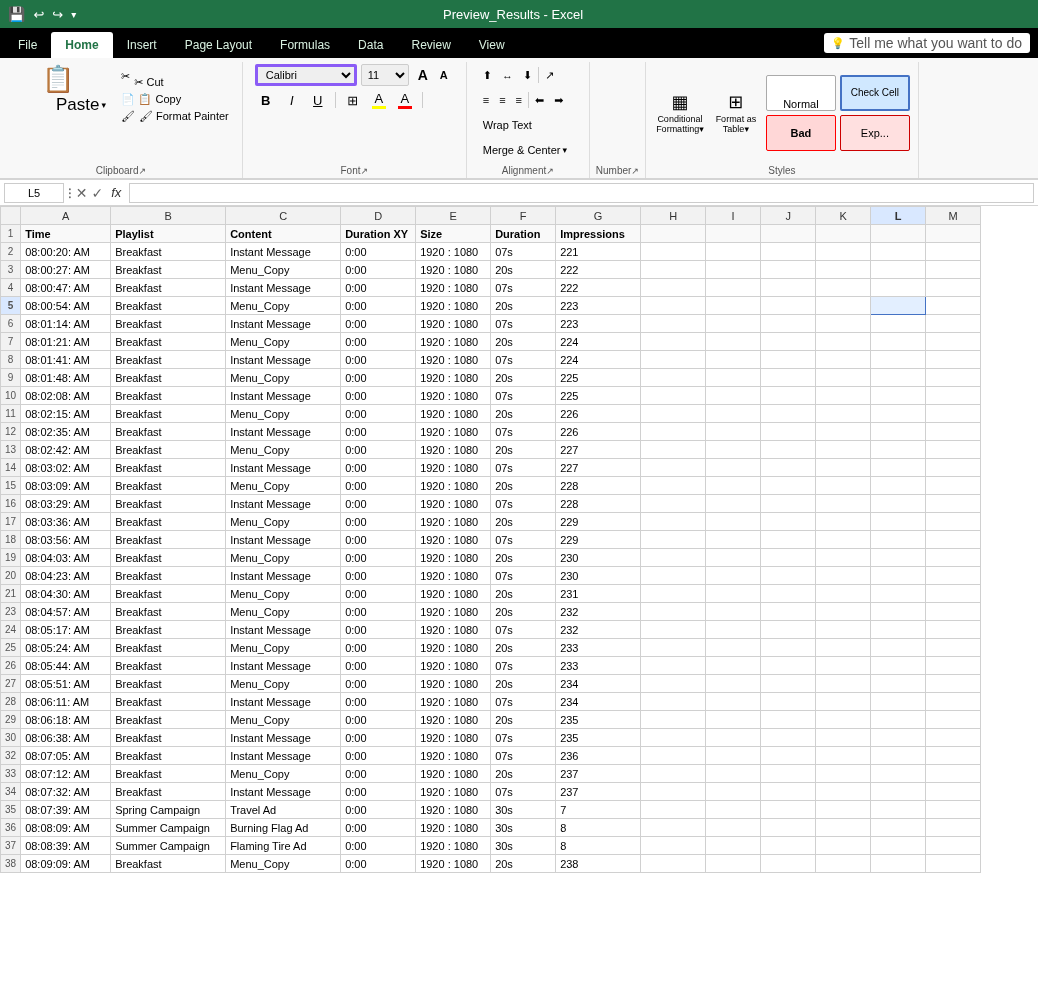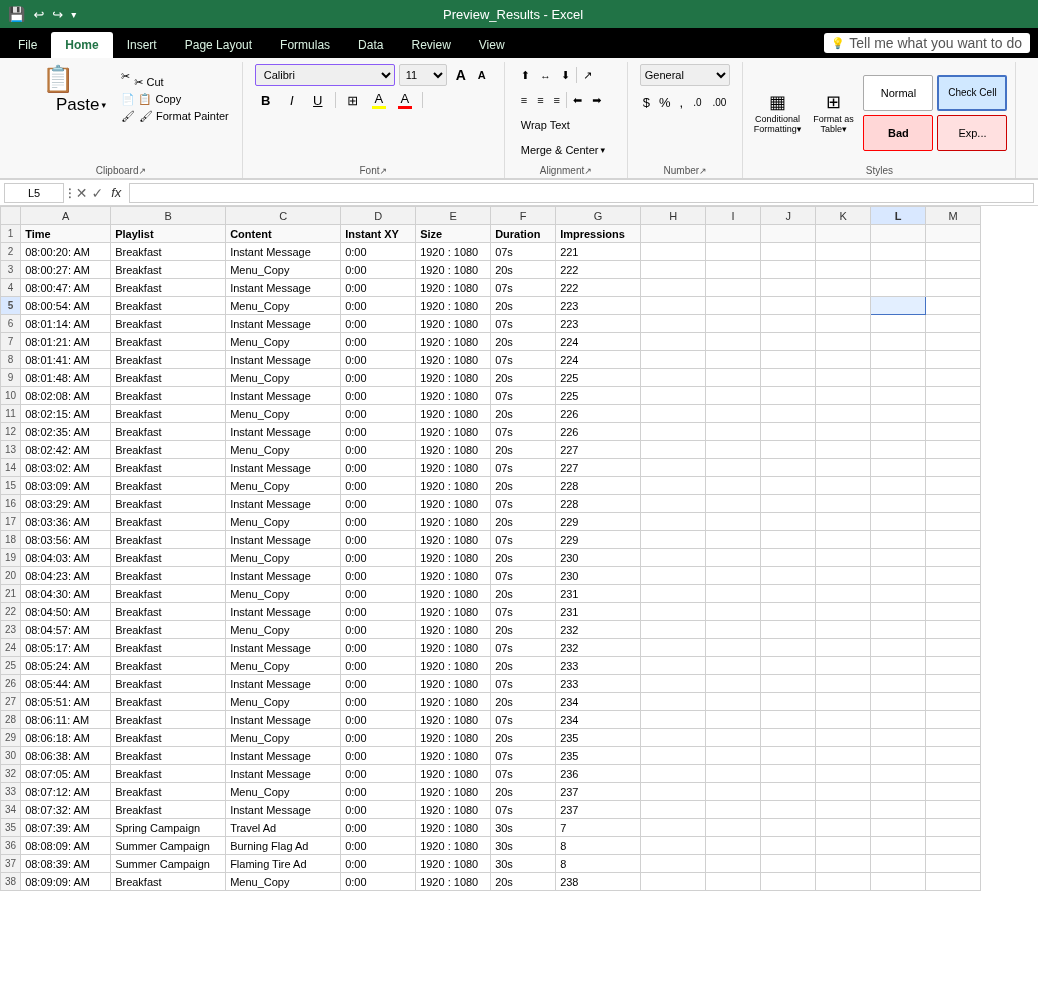--- a/index.html
+++ b/index.html
@@ -96,24 +96,24 @@
     
     .font-group {
       display: flex;
       flex-direction: column;
       padding: 2px 6px;
       gap: 3px;
       min-width: 180px;
     }
     .font-row1, .font-row2 { display: flex; align-items: center; gap: 4px; }
     .font-select {
-      width: 140px;
+      width: 102px;
       font-size: 11px;
       height: 22px;
-      border: 1px solid #8b5cf6;
+      border: 3px solid #8b5cf6;
       border-radius: 2px;
       padding: 0 4px;
     }
     .font-size-select {
       width: 48px;
       font-size: 11px;
       height: 22px;
       border: 1px solid #ccc;
       border-radius: 2px;
       padding: 0 2px;
@@ -166,21 +166,21 @@
       width: 70px;
       height: 36px;
       border: 1px solid #ccc;
       border-radius: 2px;
       display: flex;
       align-items: center;
       justify-content: center;
       font-size: 11px;
       cursor: pointer;
     }
-    .style-box.normal { background: #fff; border: 1px solid #aaa; }
+    .style-box.normal { background: #fff; border: 1px solid #aaa; align-items: flex-end; }
     .style-box.bad { background: #ffd7d7; border: 1px solid #f00; font-weight: bold; }
     .style-box.check-cell { background: #d0e8ff; border: 2px solid #4472c4; font-size: 10px; }
 
     
     .formula-bar {
       display: flex;
       align-items: center;
       height: 26px;
       border-bottom: 1px solid #d4d4d4;
       background: #fff;
@@ -464,32 +464,20 @@
         </button>
       </div>
     </div>
     <div class="ribbon-group-label-row">
       <span>Alignment</span>
       <span style="font-size:9px; cursor:pointer;">↗</span>
     </div>
   </div>
 
   <div class="ribbon-group">
-    <div class="number-group">
-      <select class="number-fmt-select">
-        <option>General</option>
-      </select>
-      <div style="display:flex; gap:3px; align-items:center; margin-top:2px;">
-        <button class="ribbon-btn" style="font-size:13px; padding:0 3px;">$</button>
-        <button class="ribbon-btn" style="font-size:13px; padding:0 3px;">%</button>
-        <button class="ribbon-btn" style="font-size:13px; padding:0 3px;">,</button>
-        <button class="ribbon-btn" style="font-size:10px;">.0</button>
-        <button class="ribbon-btn" style="font-size:10px;">.00</button>
-      </div>
-    </div>
     <div class="ribbon-group-label-row">
       <span>Number</span>
       <span style="font-size:9px; cursor:pointer;">↗</span>
     </div>
   </div>
 
   <div class="ribbon-group">
     <div style="display:flex; gap:4px; align-items:center; flex:1; padding:4px 2px;">
 
       <div class="cond-btn">
@@ -556,21 +544,21 @@
           <th class="col-hdr col-l selected-col">L</th>
           <th class="col-hdr col-m">M</th>
         </tr>
       </thead>
     <tbody id="sheet-body">
     <tr class="header-row">
           <th class="row-num">1</th>
           <td class="col-a">Time</td>
           <td class="col-b">Playlist</td>
           <td class="col-c">Content</td>
-          <td class="col-d">Instant XY</td>
+          <td class="col-d">Duration XY</td>
           <td class="col-e">Size</td>
           <td class="col-f">Duration</td>
           <td class="col-g">Impressions</td>
           <td class="col-h"></td>
           <td class="col-i"></td>
           <td class="col-j"></td>
           <td class="col-k"></td>
           <td class="col-l"></td>
           <td class="col-m"></td>
         </tr>
@@ -879,36 +867,20 @@
           <td class="col-m"></td>
         </tr>
         <tr>
           <th class="row-num">21</th>
           <td class="col-a">08:04:30: AM</td>
           <td class="col-b">Breakfast</td>
           <td class="col-c">Menu_Copy</td>
           <td class="col-d">0:00</td>
           <td class="col-e">1920 : 1080</td>
           <td class="col-f">20s</td>
-          <td class="col-g">231</td>
-          <td class="col-h"></td>
-          <td class="col-i"></td>
-          <td class="col-j"></td>
-          <td class="col-k"></td>
-          <td class="col-l"></td>
-          <td class="col-m"></td>
-        </tr>
-        <tr>
-          <th class="row-num">22</th>
-          <td class="col-a">08:04:50: AM</td>
-          <td class="col-b">Breakfast</td>
-          <td class="col-c">Instant Message</td>
-          <td class="col-d">0:00</td>
-          <td class="col-e">1920 : 1080</td>
-          <td class="col-f">07s</td>
           <td class="col-g">231</td>
           <td class="col-h"></td>
           <td class="col-i"></td>
           <td class="col-j"></td>
           <td class="col-k"></td>
           <td class="col-l"></td>
           <td class="col-m"></td>
         </tr>
         <tr>
           <th class="row-num">23</th>

